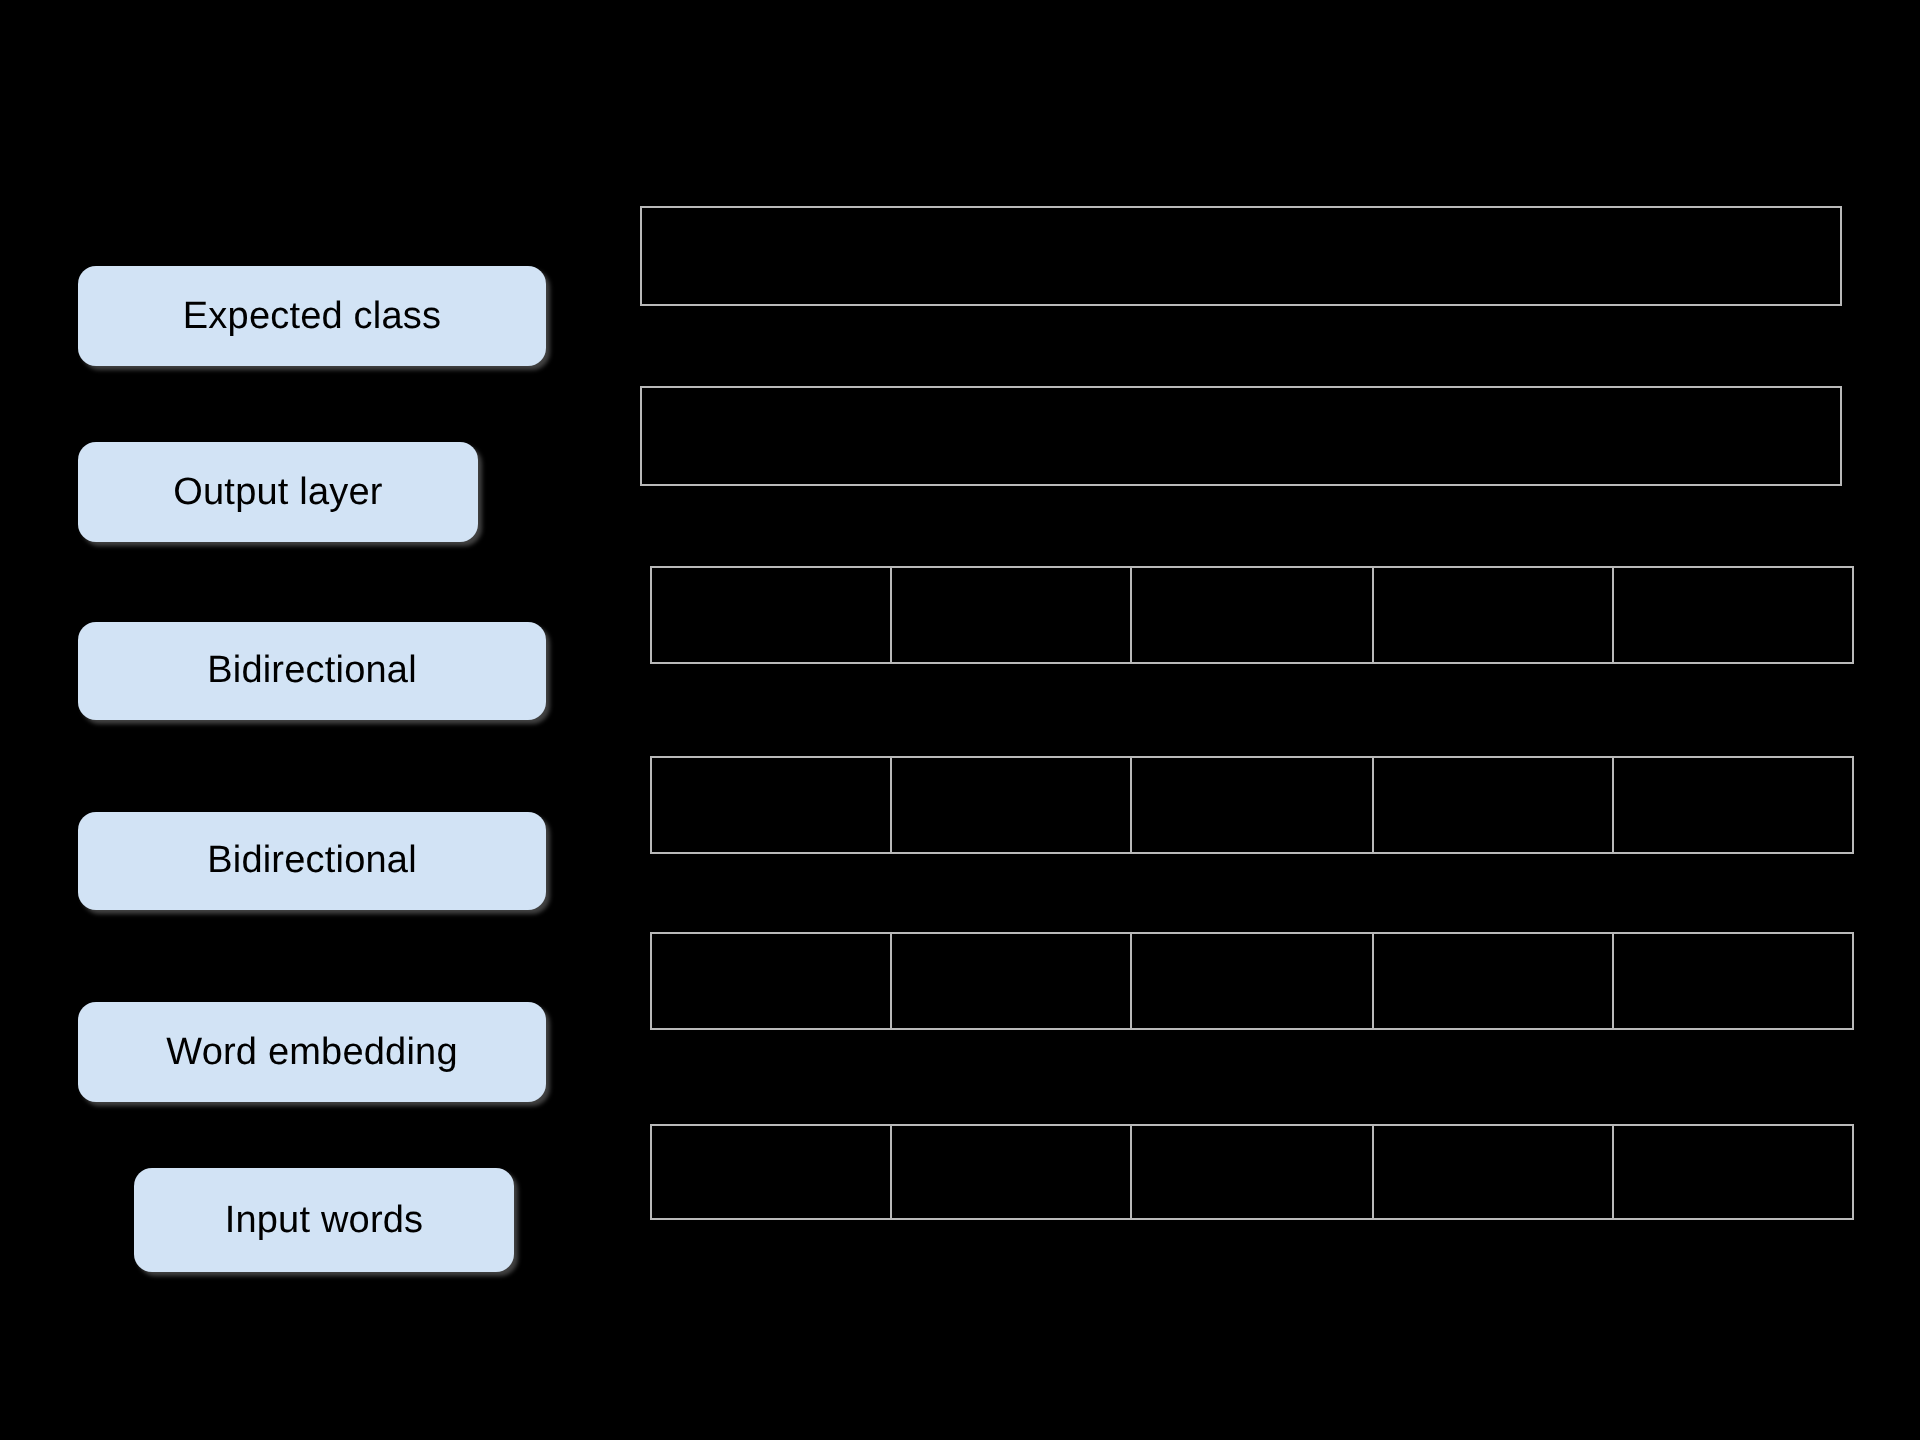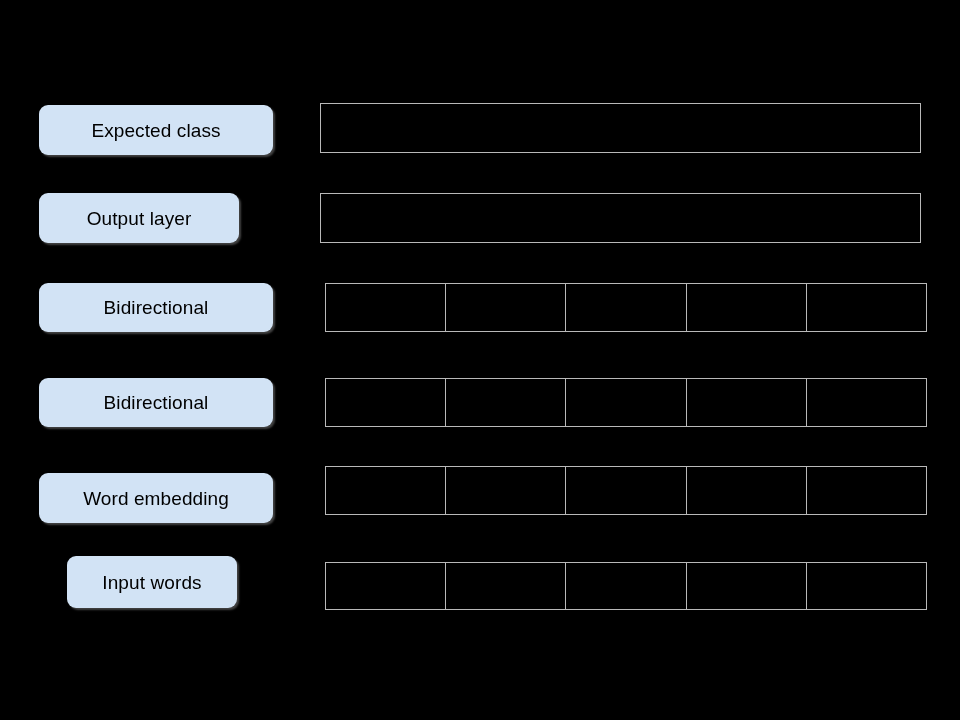--- a/index.html
+++ b/index.html
@@ -32,20 +32,21 @@
     color: #000000;
     font-size: 19px;
     line-height: 1;
     display: flex;
     align-items: center;
     justify-content: center;
     text-align: center;
     box-shadow: 2px 2px 2px rgba(120,120,120,0.55);
     letter-spacing: 0.1px;
     white-space: nowrap;
+    margin-top: 28px;
   }
 
   
   .seq-box {
     position: absolute;
     box-sizing: border-box;
     border: 1px solid #b9b9b9;
     background: transparent;
     display: flex;
   }
@@ -75,21 +76,21 @@
       </div>
       <div class="label-pill" style="left: 39px; top: 283px; width: 234px; height: 49px;">
         <span>Bidirectional</span>
       </div>
       <div class="label-pill" style="left: 39px; top: 378px; width: 234px; height: 49px;">
         <span>Bidirectional</span>
       </div>
       <div class="label-pill" style="left: 39px; top: 473px; width: 234px; height: 50px;">
         <span>Word embedding</span>
       </div>
-      <div class="label-pill" style="left: 67px; top: 556px; width: 170px; height: 52px;">
+      <div class="label-pill" style="left: 67px; top: 556px; width: 190px; height: 52px;">
         <span>Input words</span>
       </div>
     </div>
   <div id="boxes-layer">
       <div class="seq-box single" style="left: 320px; top: 103px; width: 601px; height: 50px;">
         <div class="seq-cell"></div>
       </div>
       <div class="seq-box single" style="left: 320px; top: 193px; width: 601px; height: 50px;">
         <div class="seq-cell"></div>
       </div>

